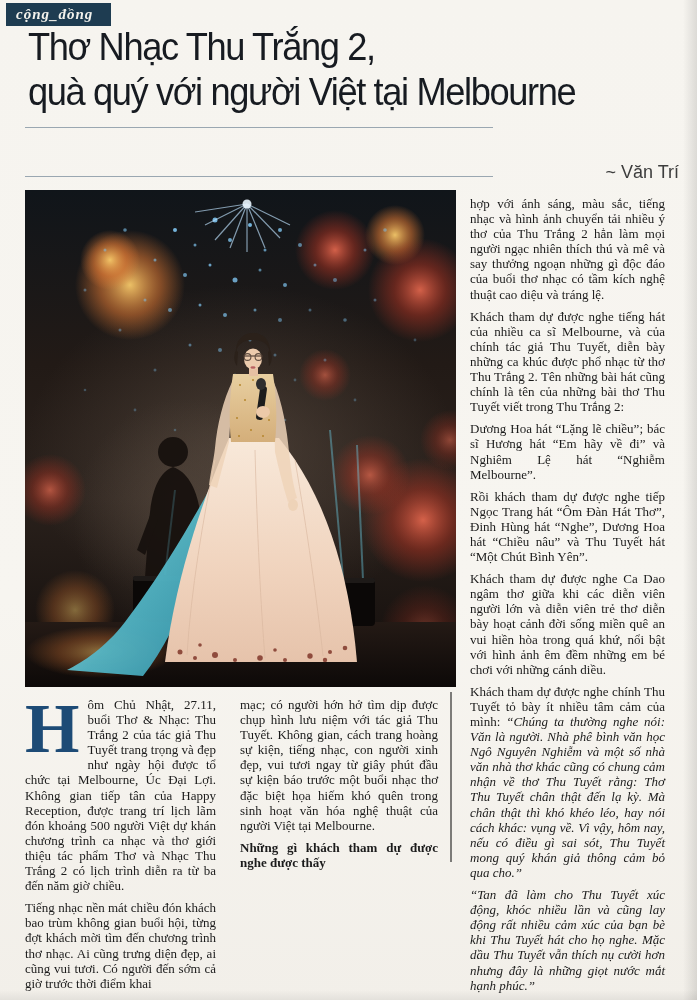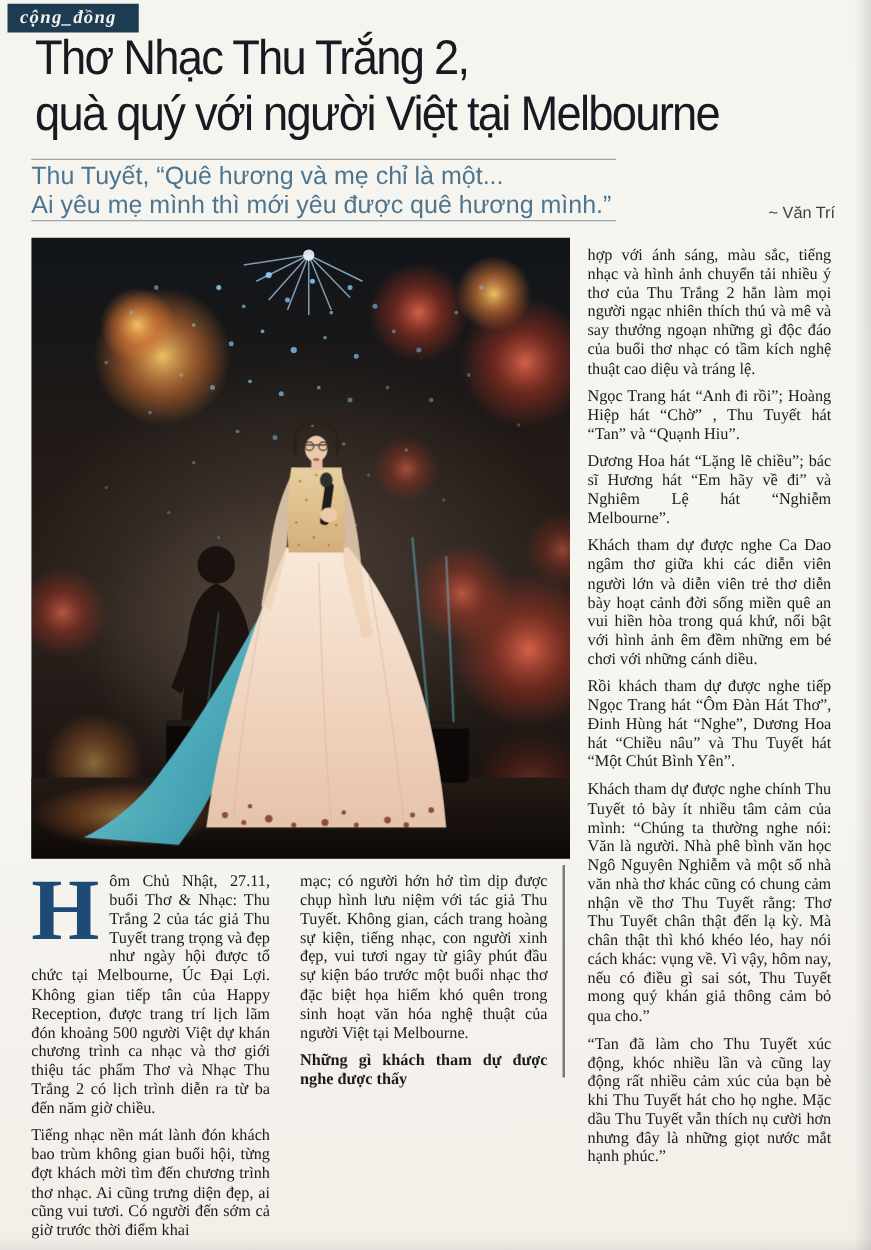--- a/index.html
+++ b/index.html
@@ -18,34 +18,34 @@
   .title{position:absolute;left:28px;top:24px;
     font-family:"Liberation Sans","DejaVu Sans",sans-serif;font-weight:normal;
     color:#171b21;font-size:39px;line-height:45px;letter-spacing:-1.5px;white-space:nowrap;}
   .title .tline{display:block;transform:scaleX(.93);transform-origin:left top;}
   .rule{position:absolute;left:25px;width:468px;height:1px;background:#9aa7b1;}
   .rule.top{top:127px;}
   .rule.bottom{top:176px;}
   .subtitle{position:absolute;left:25px;top:130px;
     font-family:"Liberation Sans","DejaVu Sans",sans-serif;
     font-size:20px;line-height:23px;color:#4e7590;}
-  .author{position:absolute;right:29px;top:162px;
+  .author{position:absolute;right:18px;top:162px;
     font-family:"Liberation Sans","DejaVu Sans",sans-serif;
-    font-size:13px;color:#3d3d3d;text-align:center;}
+    font-size:18px;color:#3d3d3d;text-align:center;}
   .photo{position:absolute;left:25px;top:190px;width:431px;height:497px;}
   .photo svg{display:block;}
   .col{position:absolute;text-align:justify;font-size:13px;line-height:15.1px;color:#1b1b1b;}
   .col p{margin:0 17px 7px 0;}
   .col-left{left:25px;top:697px;width:208px;}
   .col-mid{left:240px;top:697px;width:215px;}
   .col-right{left:470px;top:196px;width:212px;}
   .dropcap{float:left;font-family:"Liberation Serif","DejaVu Serif",serif;
     font-weight:bold;font-size:70px;line-height:58px;color:#1d4b76;padding:3px 8px 0 0;}
   .mid-heading{font-weight:bold;margin:3px 0 6px 0;}
-  .it{}
+  .it{font-style:italic;}
   .scan-line{position:absolute;left:450px;top:692px;width:2px;height:170px;
     background:rgba(25,25,25,.55);}
   .footer{position:absolute;left:36px;top:958px;width:640px;
     font-size:15px;color:#1e1e1e;white-space:nowrap;}
   .footer .pagenum{display:inline-block;width:86px;}
   .footer .sep{color:#6f6f6f;padding:0 10px;}
 </style>
 </head>
 <body>
 
@@ -53,22 +53,21 @@
 
   <div class="badge">cộng_đồng</div>
 
   <div class="title">
     <span class="tline">Thơ Nhạc Thu Trắng 2,</span>
     <span class="tline">quà quý với người Việt tại Melbourne</span>
   </div>
 
   <div class="rule top"></div>
   <div class="subtitle">
-    <span>Thu Tuyết, “Quê hương và mẹ chỉ là một...</span><br>
-    <span>Ai yêu mẹ mình thì mới yêu được quê hương mình.”</span>
+    <br>
   </div>
   <div class="rule bottom"></div>
 
   <div class="author">~ Văn Trí</div>
 
   <div class="photo">
     <svg width="431" height="497" viewBox="0 0 431 497">
       <defs>
         <linearGradient id="bg" x1="0" y1="0" x2="0" y2="1">
           <stop offset="0" stop-color="#10151a"></stop>
@@ -264,34 +263,34 @@
           <ellipse cx="238" cy="222" rx="7" ry="6" fill="#ecc9a9"></ellipse>
         </g>
       </g>
     </svg>
   </div>
 
   <div class="scan-line"></div>
 
   <div class="col col-left">
     <p><span class="dropcap">H</span><span>ôm Chủ Nhật, 27.11, buổi Thơ &amp; Nhạc: Thu Trắng 2 của tác giả Thu Tuyết trang trọng và đẹp như ngày hội được tổ chức tại Melbourne, Úc Đại Lợi. Không gian tiếp tân của Happy Reception, được trang trí lịch lãm đón khoảng 500 người Việt dự khán chương trình ca nhạc và thơ giới thiệu tác phẩm Thơ và Nhạc Thu Trắng 2 có lịch trình diễn ra từ ba đến năm giờ chiều.</span></p>
-    <p>Tiếng nhạc nền mát lành đón khách bao trùm không gian buổi hội, từng đợt khách mời tìm đến chương trình thơ nhạc. Ai cũng trưng diện đẹp, ai cũng vui tươi. Có người đến sớm cả giờ trước thời điểm khai</p>
+    <p>Tiếng nhạc nền mát chiều đón khách bao trùm không gian buổi hội, từng đợt khách mời tìm đến chương trình thơ nhạc. Ai cũng trưng diện đẹp, ai cũng vui tươi. Có người đến sớm cả giờ trước thời điểm khai</p>
   </div>
 
   <div class="col col-mid">
     <p>mạc; có người hớn hở tìm dịp được chụp hình lưu niệm với tác giả Thu Tuyết. Không gian, cách trang hoàng sự kiện, tiếng nhạc, con người xinh đẹp, vui tươi ngay từ giây phút đầu sự kiện báo trước một buổi nhạc thơ đặc biệt họa hiếm khó quên trong sinh hoạt văn hóa nghệ thuật của người Việt tại Melbourne.</p>
     <p class="mid-heading">Những gì khách tham dự được nghe được thấy</p>
   </div>
 
   <div class="col col-right">
     <p>hợp với ánh sáng, màu sắc, tiếng nhạc và hình ảnh chuyển tải nhiều ý thơ của Thu Trắng 2 hẳn làm mọi người ngạc nhiên thích thú và mê và say thưởng ngoạn những gì độc đáo của buổi thơ nhạc có tầm kích nghệ thuật cao diệu và tráng lệ.</p>
-    <p>Ngọc Trang hát “Anh đi rồi”; Hoàng Hiệp hát “Chờ” , Thu Tuyết hát “Tan” và “Quạnh Hiu”.</p>
+    <p>Khách tham dự được nghe tiếng hát của nhiều ca sĩ Melbourne, và của chính tác giả Thu Tuyết, diễn bày những ca khúc được phổ nhạc từ thơ Thu Trắng 2. Tên những bài hát cũng chính là tên của những bài thơ Thu Tuyết viết trong Thu Trắng 2:</p>
     <p>Dương Hoa hát “Lặng lẽ chiều”; bác sĩ Hương hát “Em hãy về đi” và Nghiêm Lệ hát “Nghiễm Melbourne”.</p>
+    <p>Rồi khách tham dự được nghe tiếp Ngọc Trang hát “Ôm Đàn Hát Thơ”, Đinh Hùng hát “Nghe”, Dương Hoa hát “Chiều nâu” và Thu Tuyết hát “Một Chút Bình Yên”.</p>
     <p>Khách tham dự được nghe Ca Dao ngâm thơ giữa khi các diễn viên người lớn và diễn viên trẻ thơ diễn bày hoạt cảnh đời sống miền quê an vui hiền hòa trong quá khứ, nổi bật với hình ảnh êm đềm những em bé chơi với những cánh diều.</p>
-    <p>Rồi khách tham dự được nghe tiếp Ngọc Trang hát “Ôm Đàn Hát Thơ”, Đinh Hùng hát “Nghe”, Dương Hoa hát “Chiều nâu” và Thu Tuyết hát “Một Chút Bình Yên”.</p>
     <p><span>Khách tham dự được nghe chính Thu Tuyết tỏ bày ít nhiều tâm cảm của mình: </span><span class="it">“Chúng ta thường nghe nói: Văn là người. Nhà phê bình văn học Ngô Nguyên Nghiễm và một số nhà văn nhà thơ khác cũng có chung cảm nhận về thơ Thu Tuyết rằng: Thơ Thu Tuyết chân thật đến lạ kỳ. Mà chân thật thì khó khéo léo, hay nói cách khác: vụng về. Vì vậy, hôm nay, nếu có điều gì sai sót, Thu Tuyết mong quý khán giả thông cảm bỏ qua cho.”</span></p>
     <p class="it">“Tan đã làm cho Thu Tuyết xúc động, khóc nhiều lần và cũng lay động rất nhiều cảm xúc của bạn bè khi Thu Tuyết hát cho họ nghe. Mặc dầu Thu Tuyết vẫn thích nụ cười hơn nhưng đây là những giọt nước mắt hạnh phúc.”</p>
   </div>
 
 
   <div class="right-shade"></div>
   <div class="bottom-shade"></div>
 </div>
 
 </body></html>

